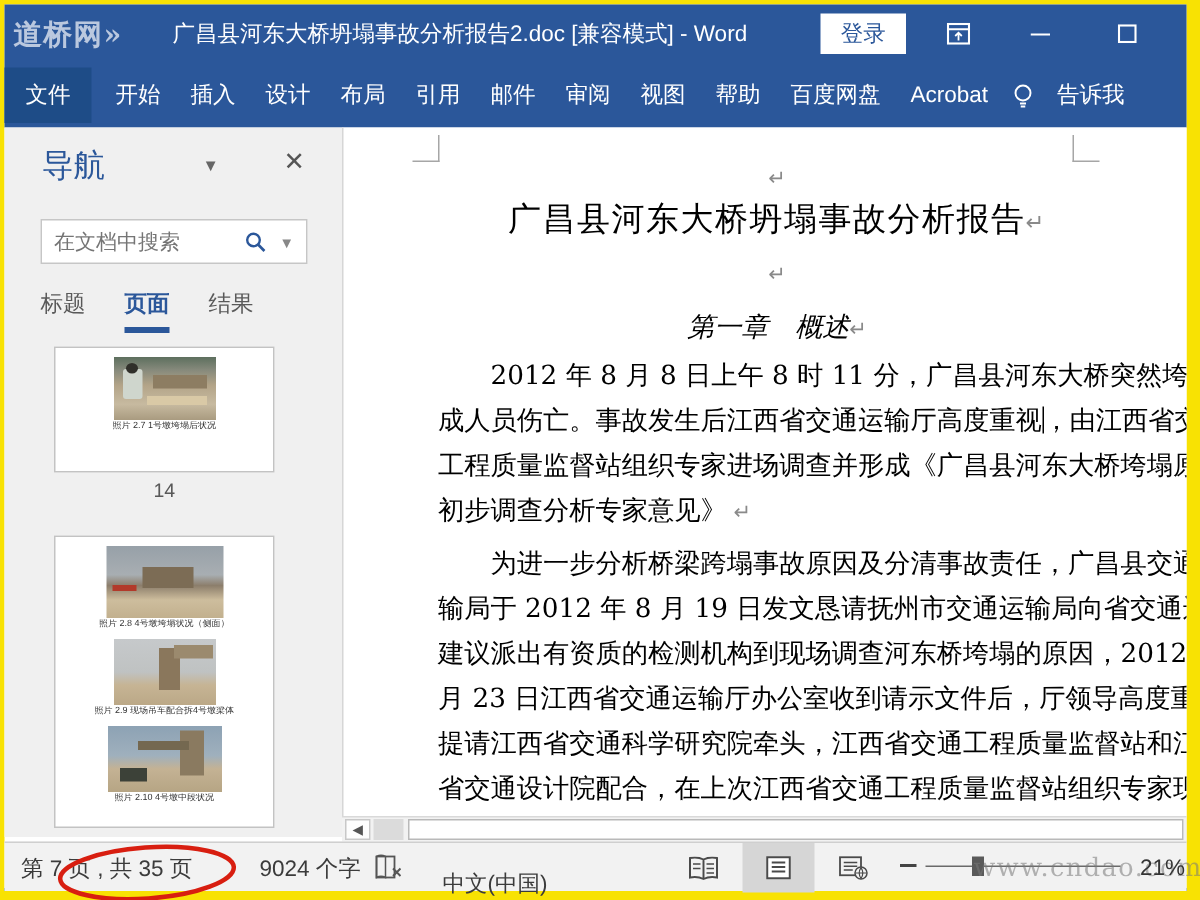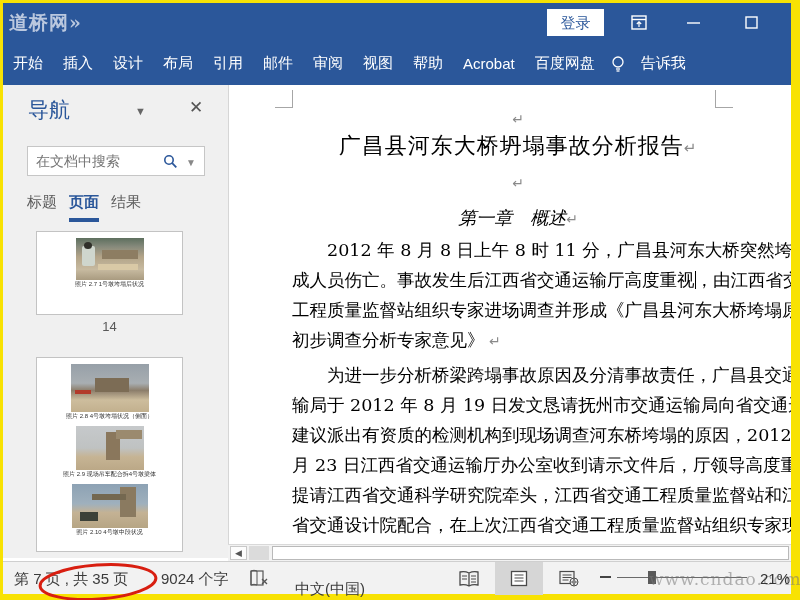--- a/index.html
+++ b/index.html
@@ -26,21 +26,21 @@
 
   
   #navpane { position:absolute; left:0; top:82px; width:225px; height:473px; background:#f0f0f0; overflow:hidden; }
   #nav-title { position:absolute; left:25px; top:11px; font-size:21px; color:#2b579a; }
   #nav-dd { position:absolute; left:132px; top:20px; color:#666; font-size:11px; }
   #nav-close { position:absolute; left:186px; top:12px; color:#555; font-size:17px; }
   #nav-search { position:absolute; left:24px; top:61px; width:178px; height:30px; background:#fff; border:1px solid #c6c6c6; }
   #nav-search input { position:absolute; left:8px; top:4px; width:130px; height:20px; border:none; outline:none; font-size:14px; color:#777; background:transparent; font-family:"Liberation Sans",sans-serif; }
   #search-mag { position:absolute; right:26px; top:7px; }
   #search-dd { position:absolute; right:8px; top:10px; color:#888; font-size:10px; }
-  #nav-tabs { position:absolute; left:24px; top:108px; width:180px; display:flex; gap:12px; font-size:15px; color:#595959; }
+  #nav-tabs { position:absolute; left:24px; top:108px; width:180px; display:flex; gap:26px; font-size:15px; color:#595959; }
   .ntab { padding-bottom:6px; }
   .ntab.active { color:#2b579a; font-weight:bold; border-bottom:4px solid #2b579a; }
 
   .thumb { position:absolute; left:33px; width:147px; background:#fff; border:1px solid #c3c3c3; }
   #thumb1 { top:146px; height:84px; }
   #thumb2 { top:272px; height:195px; }
   .pagenum { position:absolute; left:33px; width:147px; text-align:center; color:#595959; font-size:13px; }
   #pagenum1 { top:234px; }
   .tphoto { position:relative; margin:6px auto 1px auto; }
   .tcap { text-align:center; font-size:6px; color:#333; line-height:7px; white-space:nowrap; overflow:hidden; }
@@ -71,21 +71,21 @@
 
   
   #hscroll { position:absolute; left:225px; top:541px; width:563px; height:17px; background:#f2f2f2; border-top:1px solid #d9d9d9; }
   #hs-left { position:absolute; left:2px; top:1px; width:17px; height:14px; background:#fdfdfd; border:1px solid #c8c8c8; color:#555; font-size:9px; text-align:center; line-height:13px; }
   #hs-block { position:absolute; left:21px; top:1px; width:20px; height:14px; background:#dbdbdb; }
   #hs-thumb { position:absolute; left:44px; top:1px; width:517px; height:14px; background:#fff; border:1px solid #b9b9b9; }
 
   
   #statusbar { position:absolute; left:0; top:558px; width:100%; height:33px; background:#f2f2f2; border-top:1px solid #cfcfcf; font-size:15px; color:#3b3b3b; }
   #sb-page { position:absolute; left:11px; top:8px; }
-  #sb-words { position:absolute; left:158px; top:8px; }
+  #sb-words { position:absolute; left:170px; top:8px; }
   #sb-proof { position:absolute; left:247px; top:7px; }
   #sb-lang { position:absolute; left:292px; top:18px; }
   .viewbtn { position:absolute; top:0; width:48px; height:33px; display:flex; align-items:center; justify-content:center; }
   #vb-read { left:442px; } #vb-print { left:492px; background:#d6d6d6; } #vb-web { left:542px; }
   #zoom-minus { position:absolute; left:597px; top:14px; width:11px; height:2px; background:#444; }
   #zoom-track { position:absolute; left:614px; top:15px; width:130px; height:1px; background:#6a6a6a; }
   #zoom-thumb { position:absolute; left:645px; top:9px; width:8px; height:13px; background:#5a5a5a; }
   #zoom-pct { position:absolute; left:757px; top:8px; font-size:15px; color:#333; }
   #wm-bottom { position:absolute; left:646px; top:7px; font-family:"DejaVu Serif", serif; font-size:17px; color:rgba(120,120,120,.55); letter-spacing:1px; white-space:nowrap; }
 
@@ -93,20 +93,21 @@
   svg { display:block; }
 </style>
 </head>
 <body>
 
 <div id="frame">
 <div id="win">
 
   <div id="titlebar">
     <div id="logo-wm">道桥网»</div>
+    <div id="doc-title">广昌县河东大桥坍塌事故分析报告2.doc [兼容模式]  -  Word</div>
     <div id="signin">登录</div>
     <div class="winbtn" id="btn-ribbonopts">
       <svg width="16" height="15" viewBox="0 0 16 15">
             <rect x="1" y="1" width="14" height="13" fill="none" stroke="#fff" stroke-width="1.4"></rect>
             <line x1="1" y1="4.5" x2="15" y2="4.5" stroke="#fff" stroke-width="1.4"></line>
             <path d="M8 12 L8 7 M5.8 9 L8 6.8 L10.2 9" fill="none" stroke="#fff" stroke-width="1.2"></path>
           </svg>
     </div>
     <div class="winbtn" id="btn-min">
       <svg width="13" height="13">
@@ -114,31 +115,32 @@
           </svg>
     </div>
     <div class="winbtn" id="btn-max">
       <svg width="13" height="13">
             <rect x="1" y="1" width="11" height="11" fill="none" stroke="#fff" stroke-width="1.4"></rect>
           </svg>
     </div>
   </div>
 
   <div id="ribbon">
+    <div class="rtab file">文件</div>
     <div class="rtab">开始</div>
     <div class="rtab">插入</div>
     <div class="rtab">设计</div>
     <div class="rtab">布局</div>
     <div class="rtab">引用</div>
     <div class="rtab">邮件</div>
     <div class="rtab">审阅</div>
     <div class="rtab">视图</div>
     <div class="rtab">帮助</div>
+    <div class="rtab">百度网盘</div>
     <div class="rtab">Acrobat</div>
-    <div class="rtab">百度网盘</div>
     <div id="bulb">
       <svg width="14" height="18" viewBox="0 0 14 18">
             <circle cx="7" cy="7" r="5" fill="none" stroke="#fff" stroke-width="1.3"></circle>
             <line x1="5" y1="14" x2="9" y2="14" stroke="#fff" stroke-width="1.3"></line>
             <line x1="5.5" y1="16" x2="8.5" y2="16" stroke="#fff" stroke-width="1.3"></line>
           </svg>
     </div>
     <div class="rtab">告诉我</div>
   </div>
 

